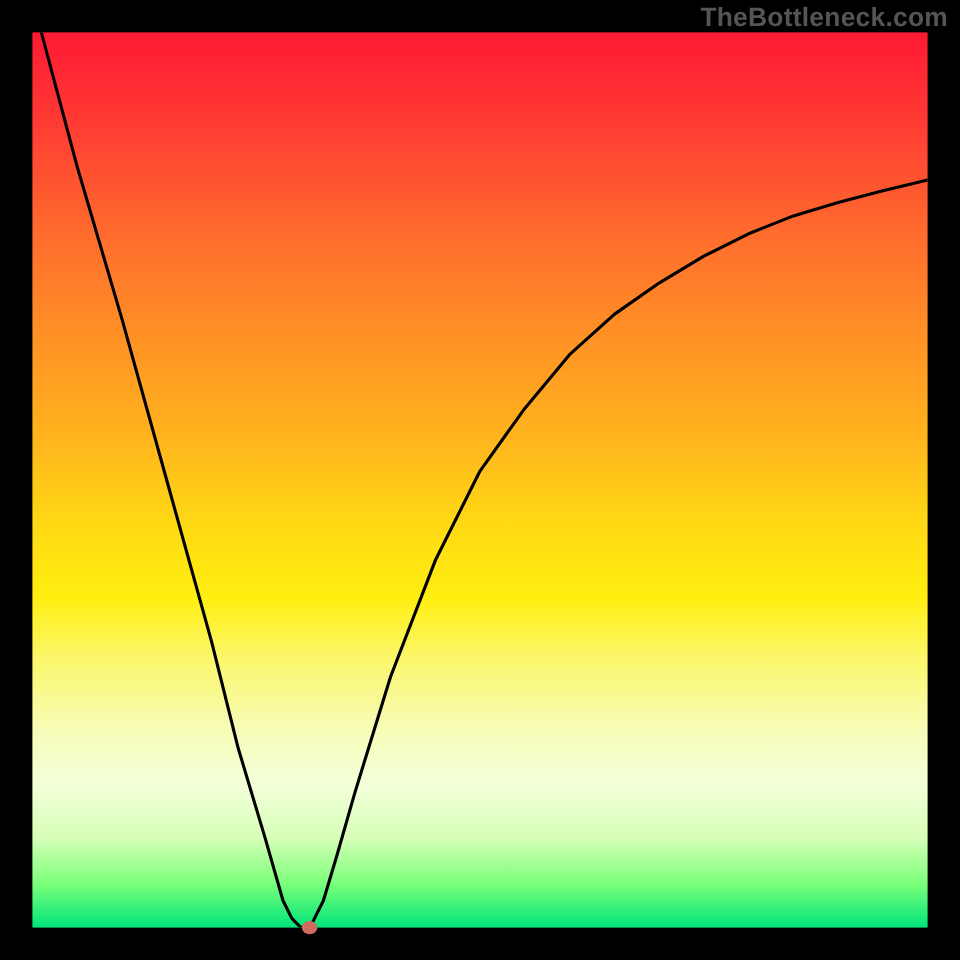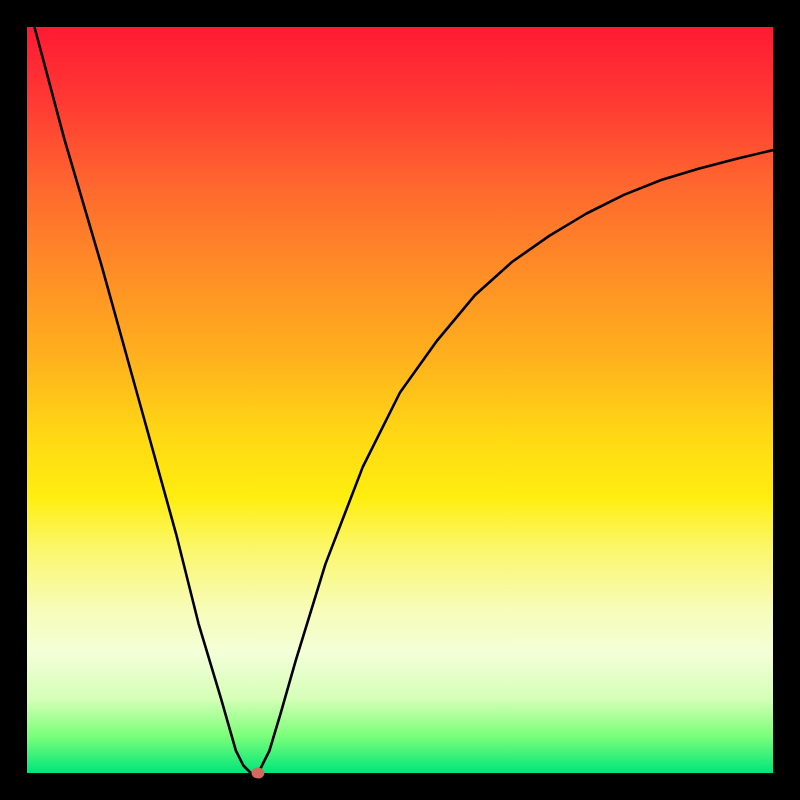--- a/index.html
+++ b/index.html
@@ -73,20 +73,21 @@
     height: 11px;
     border-radius: 50%;
     background: #cf6a5f;
     transform: translate(-50%, -50%);
   }
 </style>
 </head>
 <body>
 
 <div class="frame">
+  <div class="watermark">TheBottleneck.com</div>
 
   <div class="plot-outer">
     <div class="plot-area"></div>
 
     <svg class="curve" viewBox="0 0 746 746" preserveAspectRatio="none">
       <path id="curve-path" d="M7.46 0.00 L37.30 111.90 L74.60 238.72 L111.90 373.00 L149.20 507.28 L171.58 596.80 L193.96 671.40 L208.88 723.62 L216.34 738.54 L223.80 746.00 L231.26 746.00 L242.45 723.62 L253.64 686.32 L268.56 634.10 L298.40 537.12 L335.70 440.14 L373.00 365.54 L410.30 313.32 L447.60 268.56 L484.90 234.99 L522.20 208.88 L559.50 186.50 L596.80 167.85 L634.10 152.93 L671.40 141.74 L708.70 132.04 L746.00 123.09" fill="none" stroke="#000" stroke-width="2.6" stroke-linejoin="round" stroke-linecap="round"></path>
     </svg>
 
     <div class="marker" id="marker" style="left: 230.514px; top: 746px; background: rgb(207, 106, 95);"></div>
   </div>

